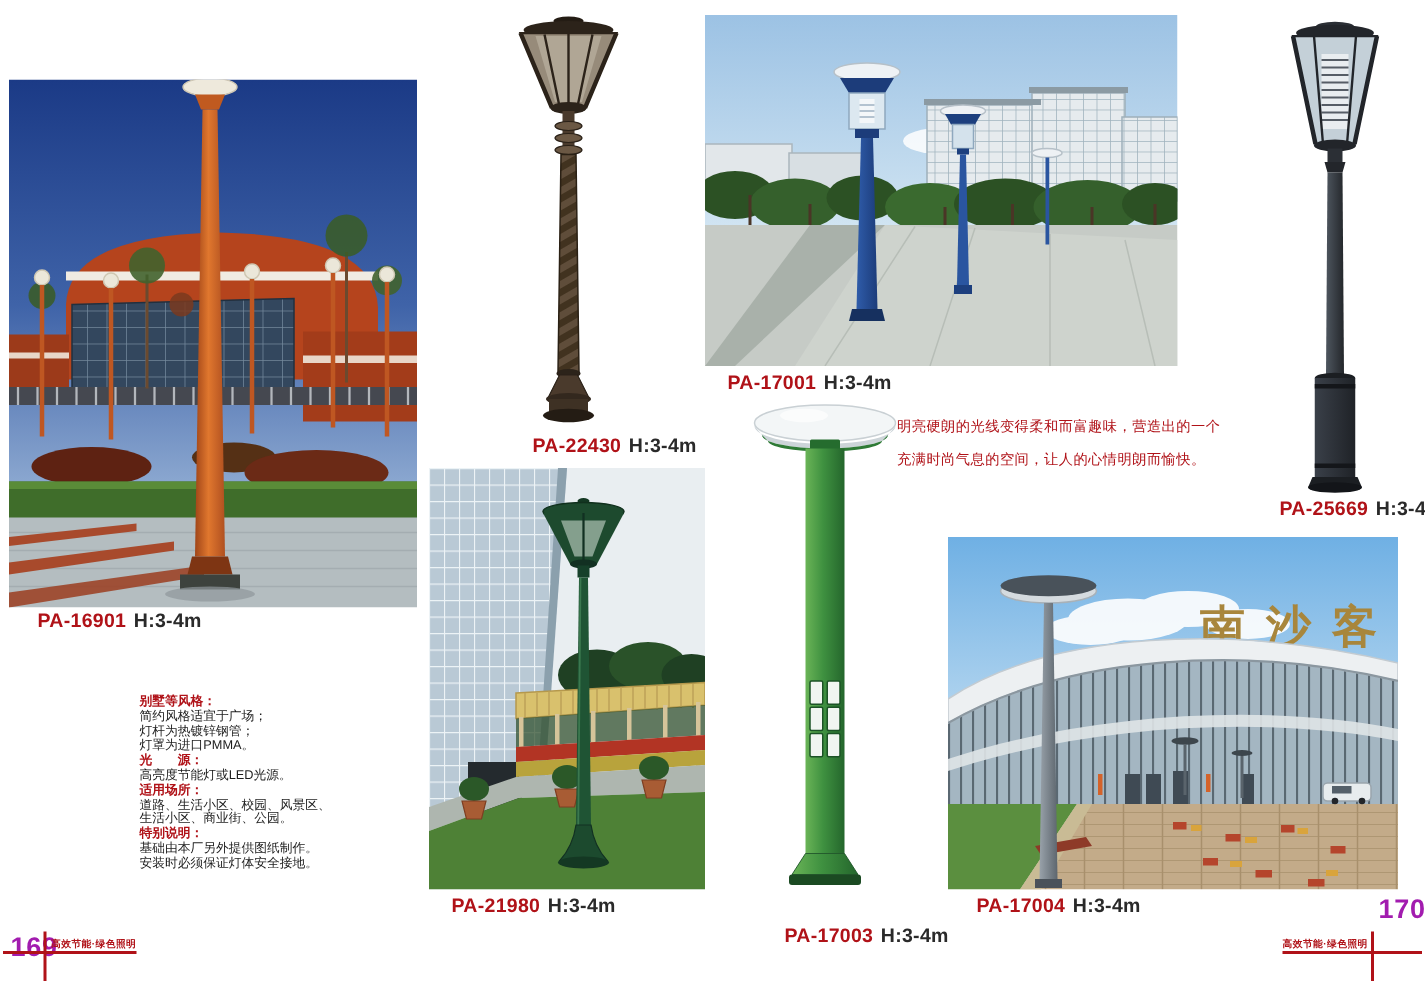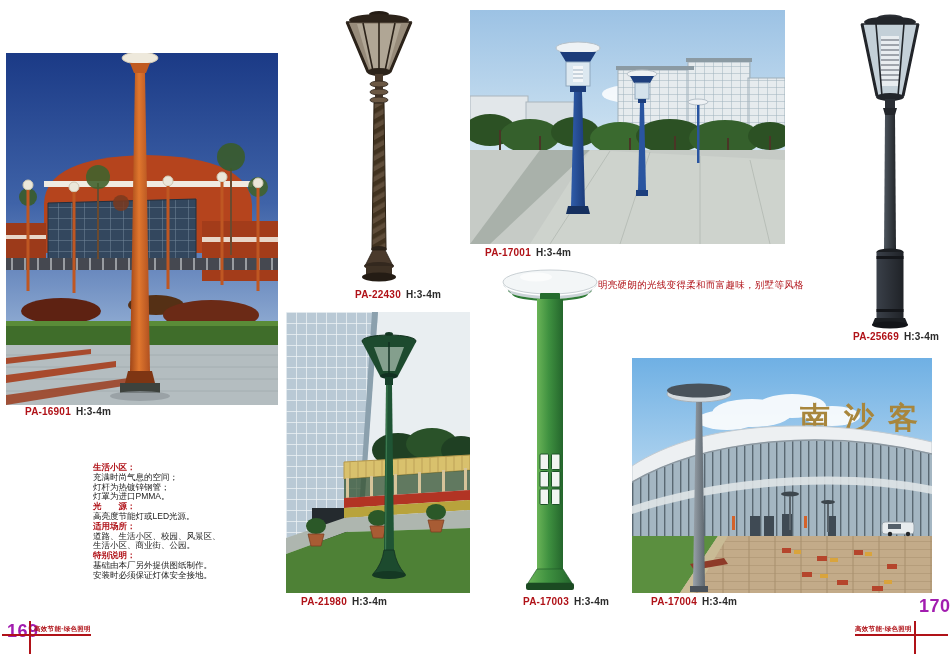--- a/index.html
+++ b/index.html
@@ -1,20 +1,20 @@
 <!DOCTYPE html>
 <html><head>
 <meta charset="utf-8">
 <style>
   html,body{margin:0;padding:0;background:#ffffff;}
   .page{position:relative;width:950px;height:654px;background:#ffffff;overflow:hidden;
         font-family:"Liberation Sans","DejaVu Sans",sans-serif;}
   figure{margin:0;position:absolute;}
   svg{display:block;}
-  .plabel{position:absolute;font-size:10px;font-weight:bold;white-space:nowrap;letter-spacing:0.2px;padding-left:18px;}
+  .plabel{position:absolute;font-size:13px;font-weight:bold;white-space:nowrap;letter-spacing:0.2px;padding-left:18px;}
   .plabel .code{color:#b01218;}
   .plabel .spec{color:#2a2a2a;margin-left:5px;}
   .intro{position:absolute;color:#b01218;font-size:9.5px;line-height:21.5px;
          letter-spacing:0.3px;white-space:nowrap;}
   .notes{position:absolute;font-size:8.5px;line-height:9.8px;color:#1c1c1c;white-space:nowrap;}
   .notes .nh{color:#b01218;font-weight:bold;}
   .pgnum{position:absolute;font-size:18px;font-weight:bold;color:#a21caf;letter-spacing:0.5px;}
   .slogan{position:absolute;font-size:6.5px;font-weight:bold;color:#b01218;letter-spacing:0.3px;white-space:nowrap;}
   .fvline{position:absolute;width:2px;background:#b01218;}
   .fhline{position:absolute;height:1.5px;background:#b01218;}
@@ -264,26 +264,27 @@
         <polygon points="30,310 60,310 63,317 27,317" fill="#1b1e22"></polygon>
         <ellipse cx="45" cy="317" rx="18" ry="3.5" fill="#131519"></ellipse>
       </g>
     </svg>
   </figure>
   <div class="plabel" style="left:835px;top:331px">
     <span class="code">PA-25669</span><span class="spec">H:3-4m</span>
   </div>
 
   <div class="intro" style="left:598px;top:274px">
-    <div>明亮硬朗的光线变得柔和而富趣味，别墅等风格</div>
+    <div>明亮硬朗的光线变得柔和而富趣味，营造出的一个</div>
+    <div>充满时尚气息的空间，让人的心情明朗而愉快。</div>
   </div>
 
   <div class="notes" style="left:93px;top:463px">
-    <div class="nh">生活小区：</div>
-    <div>充满时尚气息的空间；</div>
+    <div class="nh">别墅等风格：</div>
+    <div>简约风格适宜于广场；</div>
     <div>灯杆为热镀锌钢管；</div>
     <div>灯罩为进口PMMA。</div>
     <div class="nh">光　　源：</div>
     <div>高亮度节能灯或LED光源。</div>
     <div class="nh">适用场所：</div>
     <div>道路、生活小区、校园、风景区、</div>
     <div>生活小区、商业街、公园。</div>
     <div class="nh">特别说明：</div>
     <div>基础由本厂另外提供图纸制作。</div>
     <div>安装时必须保证灯体安全接地。</div>
@@ -382,21 +383,21 @@
           <rect x="51.5" y="205.5" width="8.5" height="15.5" rx="1"></rect>
         <rect x="40" y="223" width="8.5" height="15.5" rx="1"></rect>
           <rect x="51.5" y="223" width="8.5" height="15.5" rx="1"></rect>
       </g>
       <g>
         <polygon points="37,303 63,303 72,317 28,317" fill="url(#s6p)" stroke="#1c5326" stroke-width="0.6"></polygon>
         <rect x="26" y="317" width="48" height="7" rx="2" fill="#1b4a22"></rect>
       </g>
     </svg>
   </figure>
-  <div class="plabel" style="left:505px;top:596px">
+  <div class="plabel" style="left:505px;top:616px">
     <span class="code">PA-17003</span><span class="spec">H:3-4m</span>
   </div>
 
   <figure style="left:632px;top:358px;width:292px;height:235px">
     <svg width="300" height="235" viewBox="0 0 300 235">
       <defs>
         <linearGradient id="s7sky" x1="0" y1="0" x2="0" y2="1">
           <stop offset="0" stop-color="#6fb0e4"></stop>
             <stop offset="1" stop-color="#b8d8f0"></stop>
         </linearGradient>

